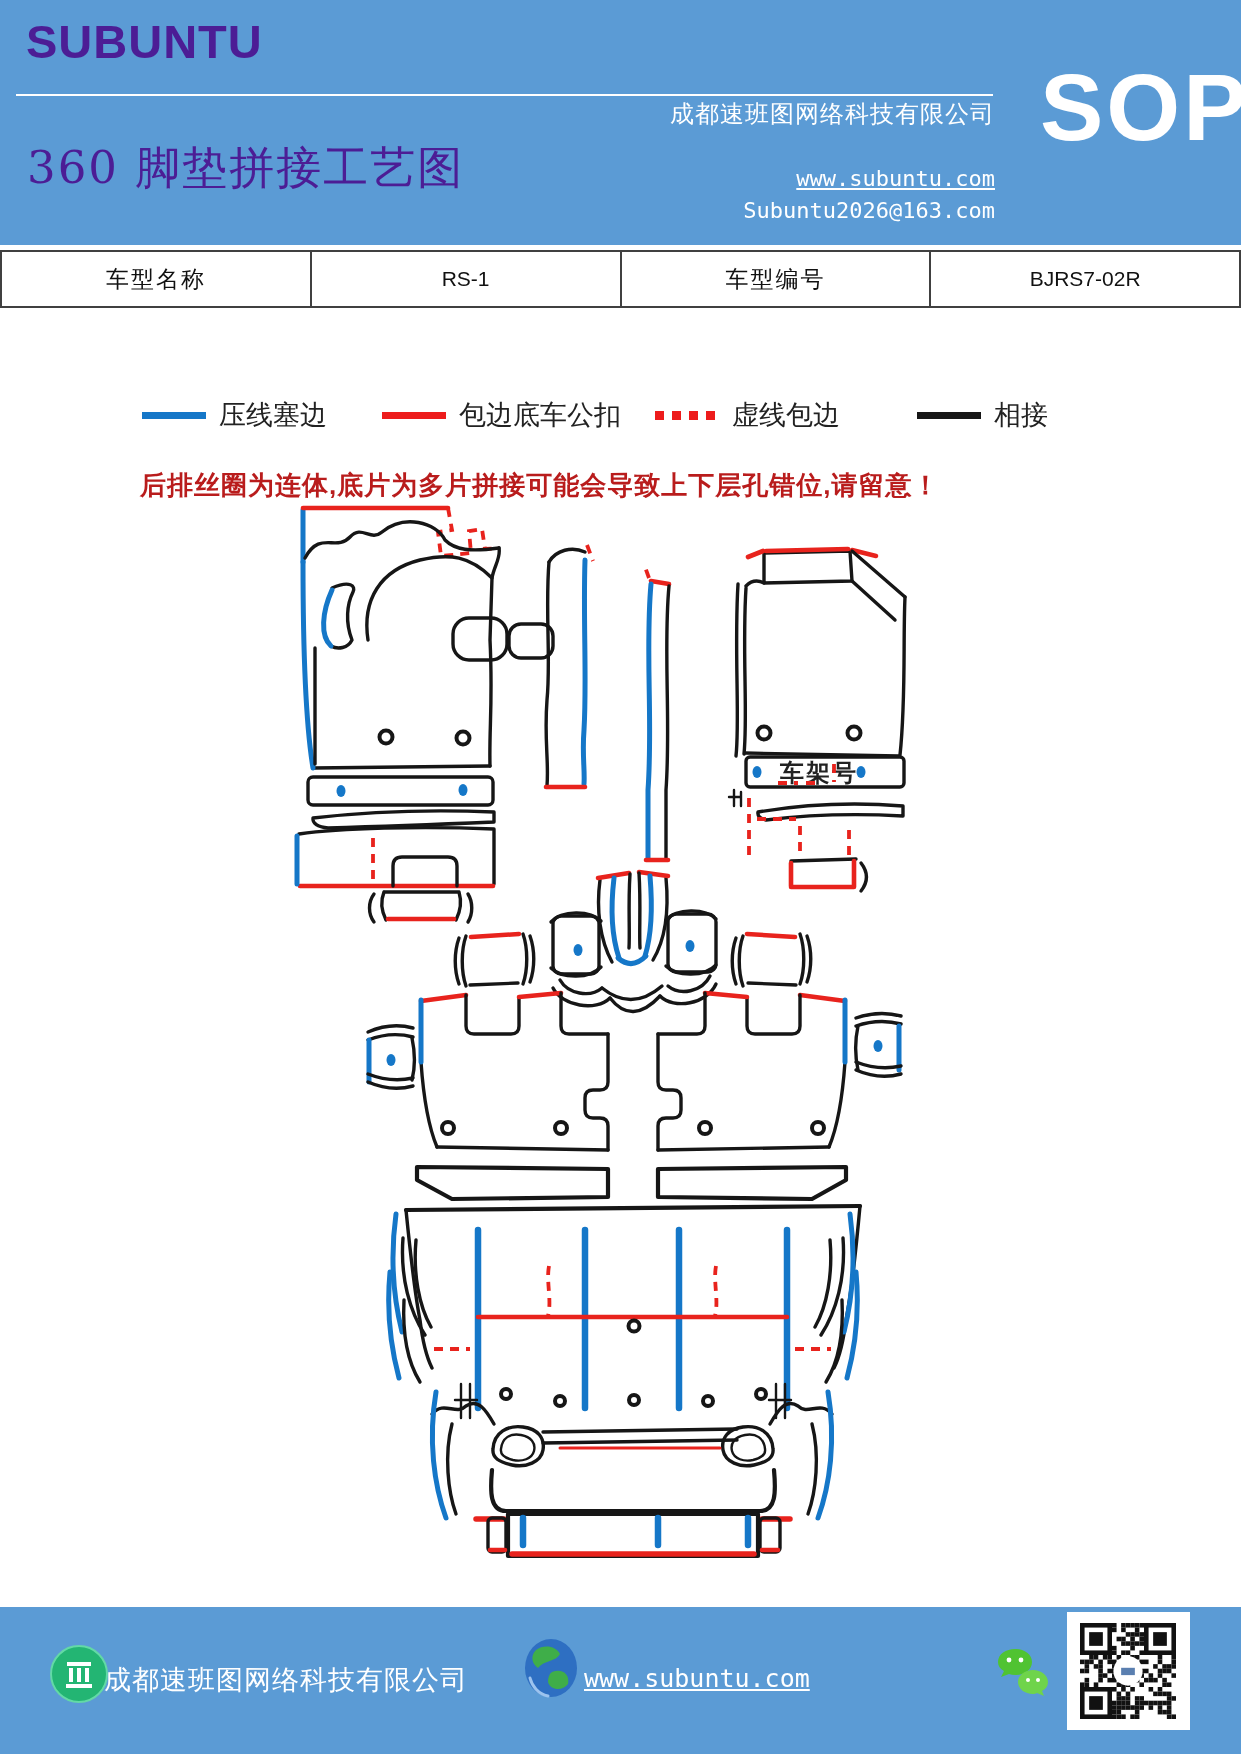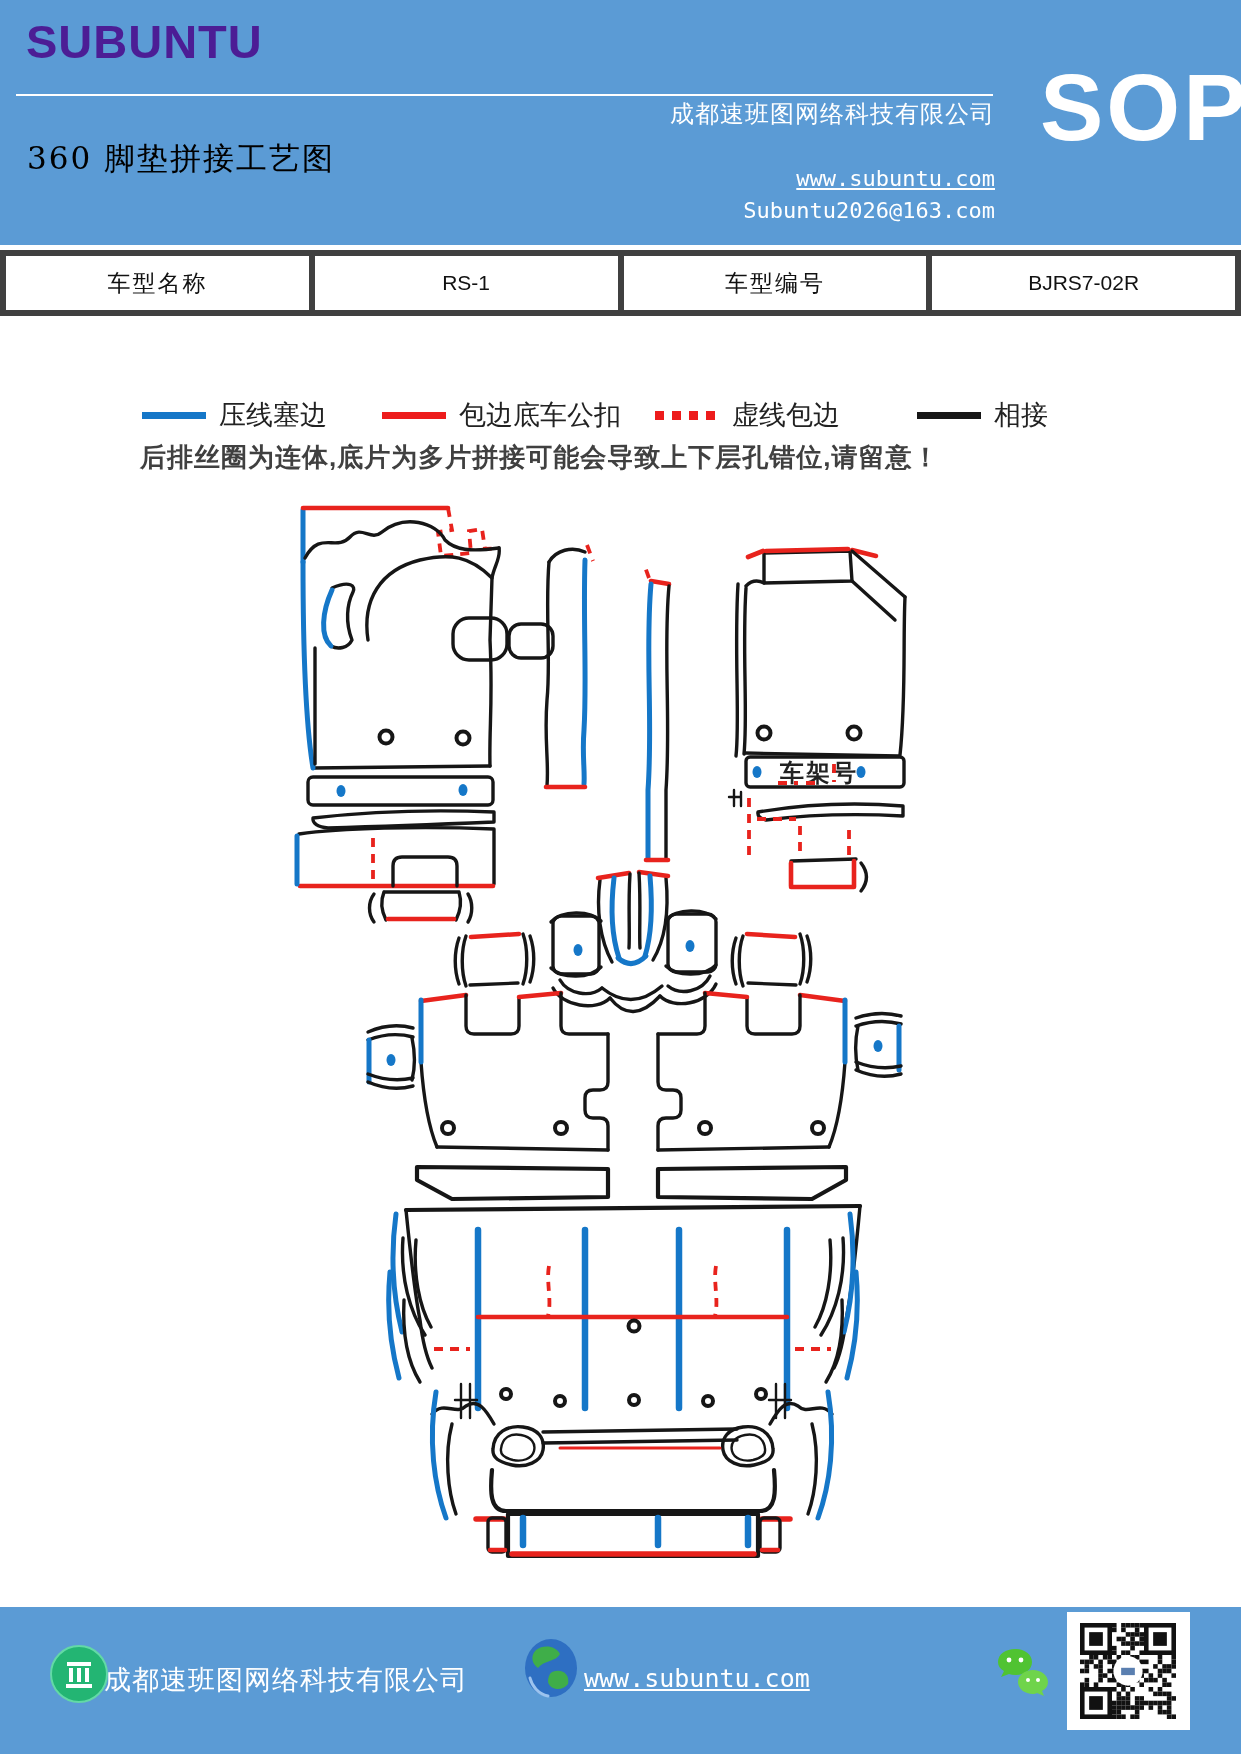--- a/index.html
+++ b/index.html
@@ -4,50 +4,50 @@
 <style>
   html,body{margin:0;padding:0;background:#888;}
   .page{position:relative;width:1241px;height:1754px;background:#ffffff;margin:0 auto;
         font-family:"Liberation Sans", sans-serif;overflow:hidden;}
 
   
   .hdr{position:absolute;left:0;top:0;width:1241px;height:245px;background:#5b9bd5;}
   .logo{position:absolute;left:26px;top:14px;font-family:"Liberation Sans",sans-serif;
         font-weight:700;font-size:47px;color:#4c1d95;letter-spacing:1px;}
   .hline{position:absolute;left:16px;top:94px;width:977px;height:2px;background:#fff;}
-  .doc-title{position:absolute;left:27px;top:138px;color:#000000;font-family:"DejaVu Serif",serif;
-        font-size:31px;letter-spacing:2px;}
+  .doc-title{position:absolute;left:27px;top:138px;color:#4c1d95;font-family:"DejaVu Serif",serif;
+        font-size:45px;letter-spacing:2px;}
   .hco{position:absolute;right:246px;top:98px;color:#fff;font-family:"DejaVu Sans Mono",monospace;
         font-size:24px;letter-spacing:1px;text-align:right;}
   .hurl{position:absolute;right:246px;top:166px;color:#fff;font-family:"DejaVu Sans Mono",monospace;
         font-size:22px;text-decoration:underline;text-align:right;}
   .hmail{position:absolute;right:246px;top:198px;color:#fff;font-family:"DejaVu Sans Mono",monospace;
         font-size:22px;text-align:right;margin-left:40px;}
   .sop{position:absolute;left:1040px;top:60px;color:#fff;font-weight:700;font-size:95px;
         line-height:1;letter-spacing:3px;font-family:"Liberation Sans",sans-serif;}
 
   
   .tblwrap{position:absolute;left:0;top:250px;width:1241px;}
   table.info{width:100%;border-collapse:collapse;table-layout:fixed;background:#fff;}
-  table.info td{border:6px solid #404040;height:52px;text-align:center;vertical-align:middle;
+  table.info td{border:2px solid #404040;height:52px;text-align:center;vertical-align:middle;
         font-size:22px;color:#111;}
   table.info td.lbl{font-family:"DejaVu Serif",serif;font-size:23px;letter-spacing:2px;}
   table.info td.val{font-family:"Liberation Sans",sans-serif;font-size:21px;}
 
   
   .legend-item{position:absolute;top:398px;height:34px;display:flex;align-items:center;gap:13px;}
   .sw{width:64px;height:7px;display:inline-block;}
   .sw-blue{background:#1577c8;}
   .sw-red{background:#ed1c1c;}
   .sw-black{background:#161616;}
   .sw-dash{height:9px;background:repeating-linear-gradient(90deg,#ed1c1c 0 9px,transparent 9px 17px);}
   .legend-label{font-size:27px;color:#222;font-family:"DejaVu Serif",serif;}
 
   
-  .warning{position:absolute;left:140px;top:440px;font-size:26px;font-weight:700;color:#404040;
+  .warning{position:absolute;left:140px;top:468px;font-size:26px;font-weight:700;color:#b91c1c;
         letter-spacing:1px;}
 
   
   .diagram{position:absolute;left:0;top:490px;}
   .k{fill:none;stroke:#161616;stroke-width:3.4;stroke-linecap:round;stroke-linejoin:round;}
   .k2{fill:none;stroke:#161616;stroke-width:2.4;stroke-linecap:round;}
   .k4{fill:none;stroke:#161616;stroke-width:4.2;stroke-linecap:round;stroke-linejoin:round;}
   .b{fill:none;stroke:#1577c8;stroke-width:5;stroke-linecap:round;}
   .bV{fill:none;stroke:#1577c8;stroke-width:6.5;stroke-linecap:round;}
   .r{fill:none;stroke:#e8231d;stroke-width:4.6;stroke-linecap:round;}

